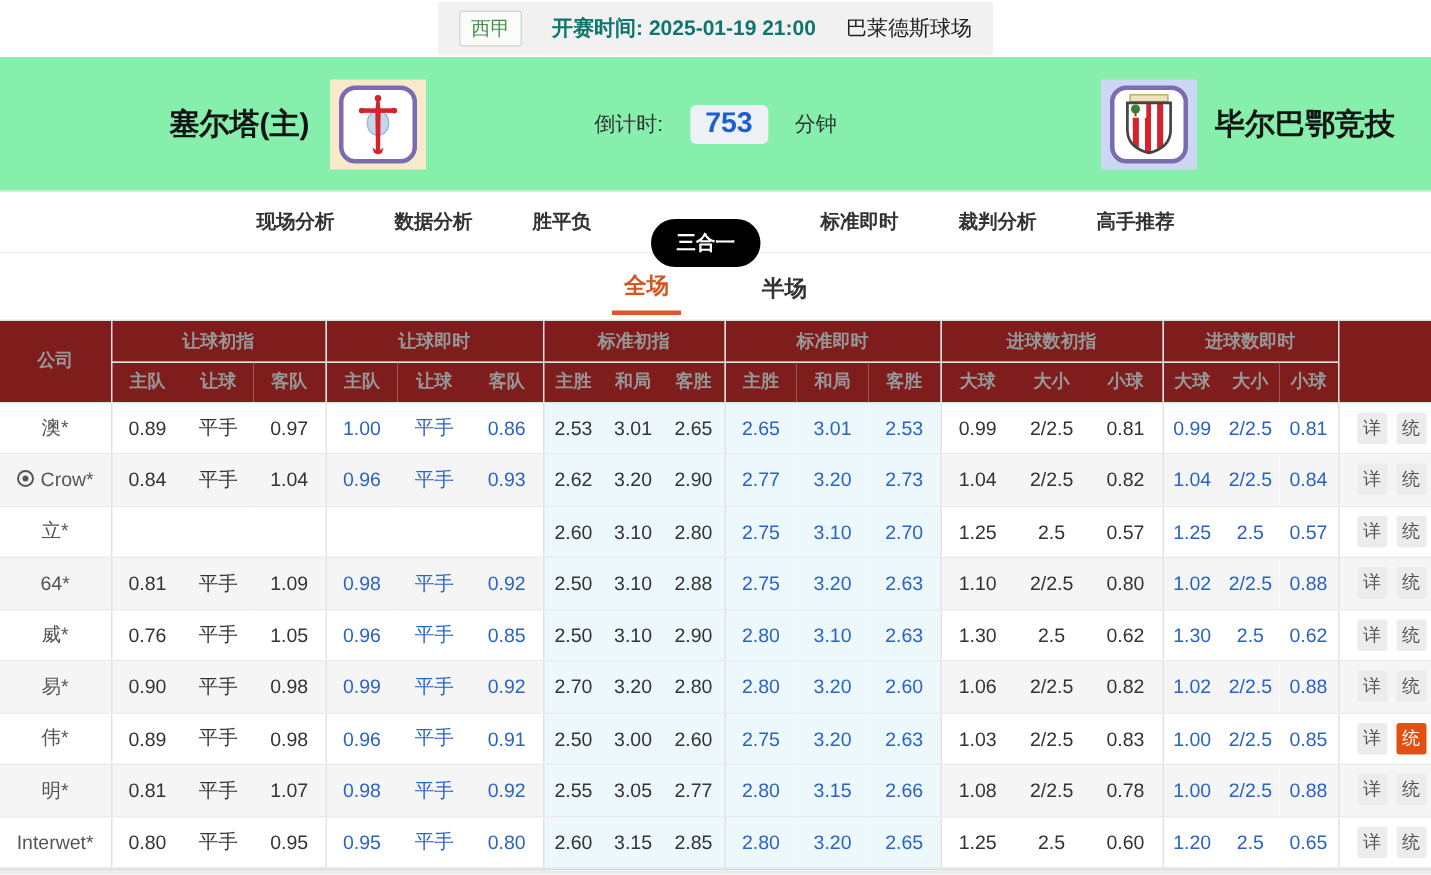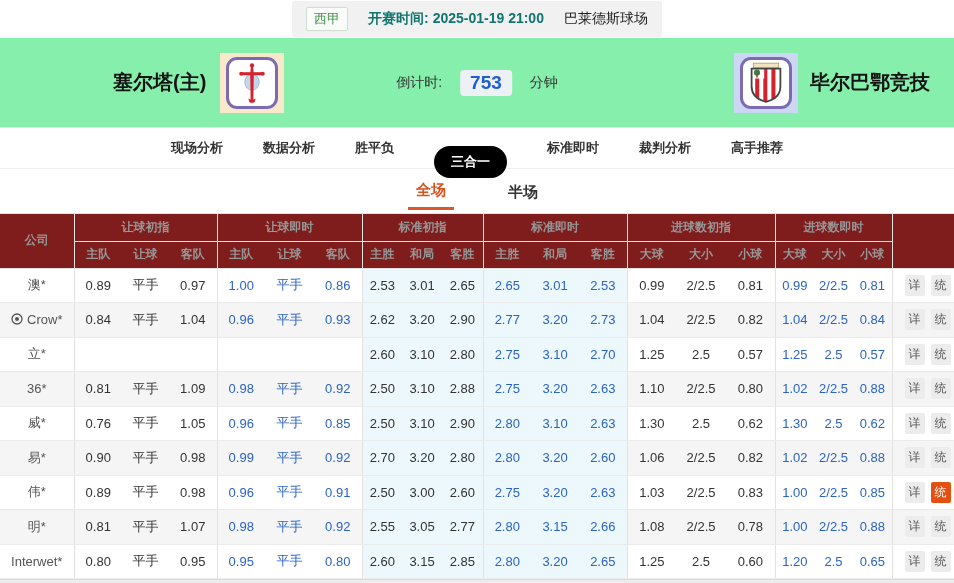--- a/index.html
+++ b/index.html
@@ -251,21 +251,21 @@
           <td class="cyan blue">2.70</td>
           <td class="gs ">1.25</td>
           <td class="">2.5</td>
           <td class="">0.57</td>
           <td class="gs blue">1.25</td>
           <td class="blue">2.5</td>
           <td class="blue">0.57</td>
           <td class="gs history"><span class="mini-btn">详</span><span class="mini-btn">统</span></td>
         </tr>
         <tr class="alt">
-          <td class="company"><span>36*</span></td>
+          <td class="company"><span>64*</span></td>
           <td class="gs ">0.81</td>
           <td class="">平手</td>
           <td class="">1.09</td>
           <td class="gs blue">0.98</td>
           <td class="blue">平手</td>
           <td class="blue">0.92</td>
           <td class="gs cyan">2.50</td>
           <td class="cyan">3.10</td>
           <td class="cyan">2.88</td>
           <td class="gs cyan blue">2.75</td>

